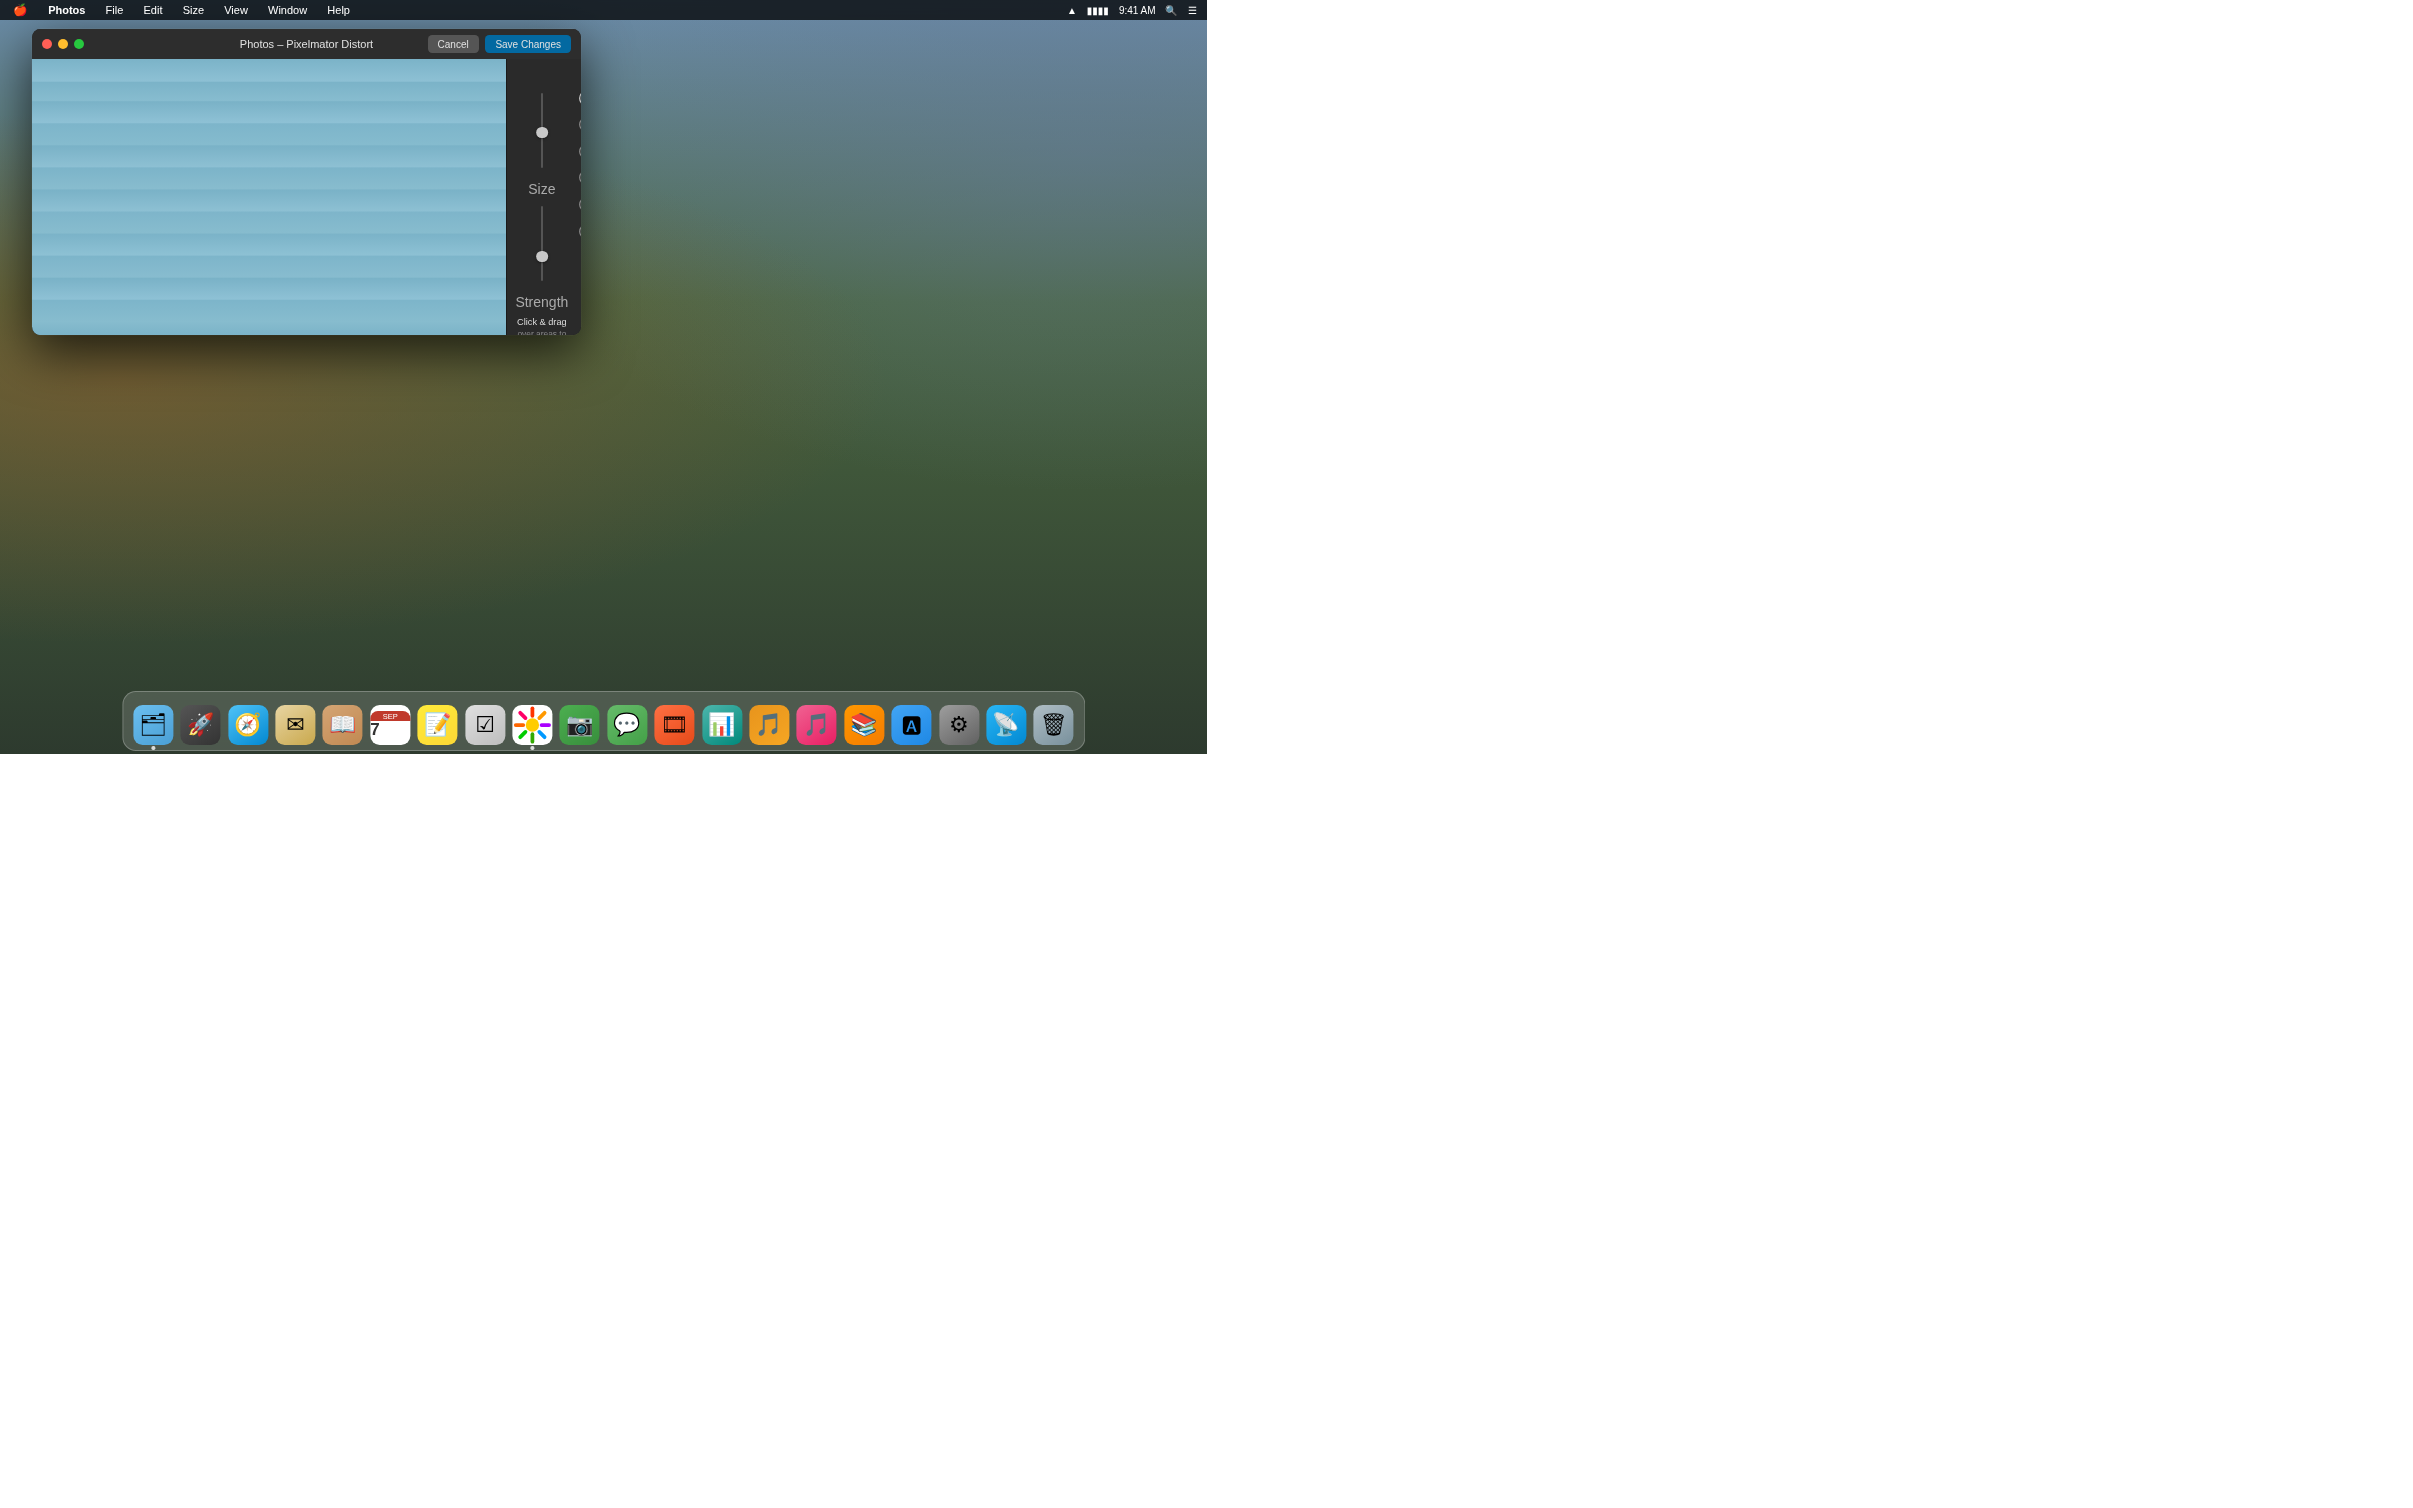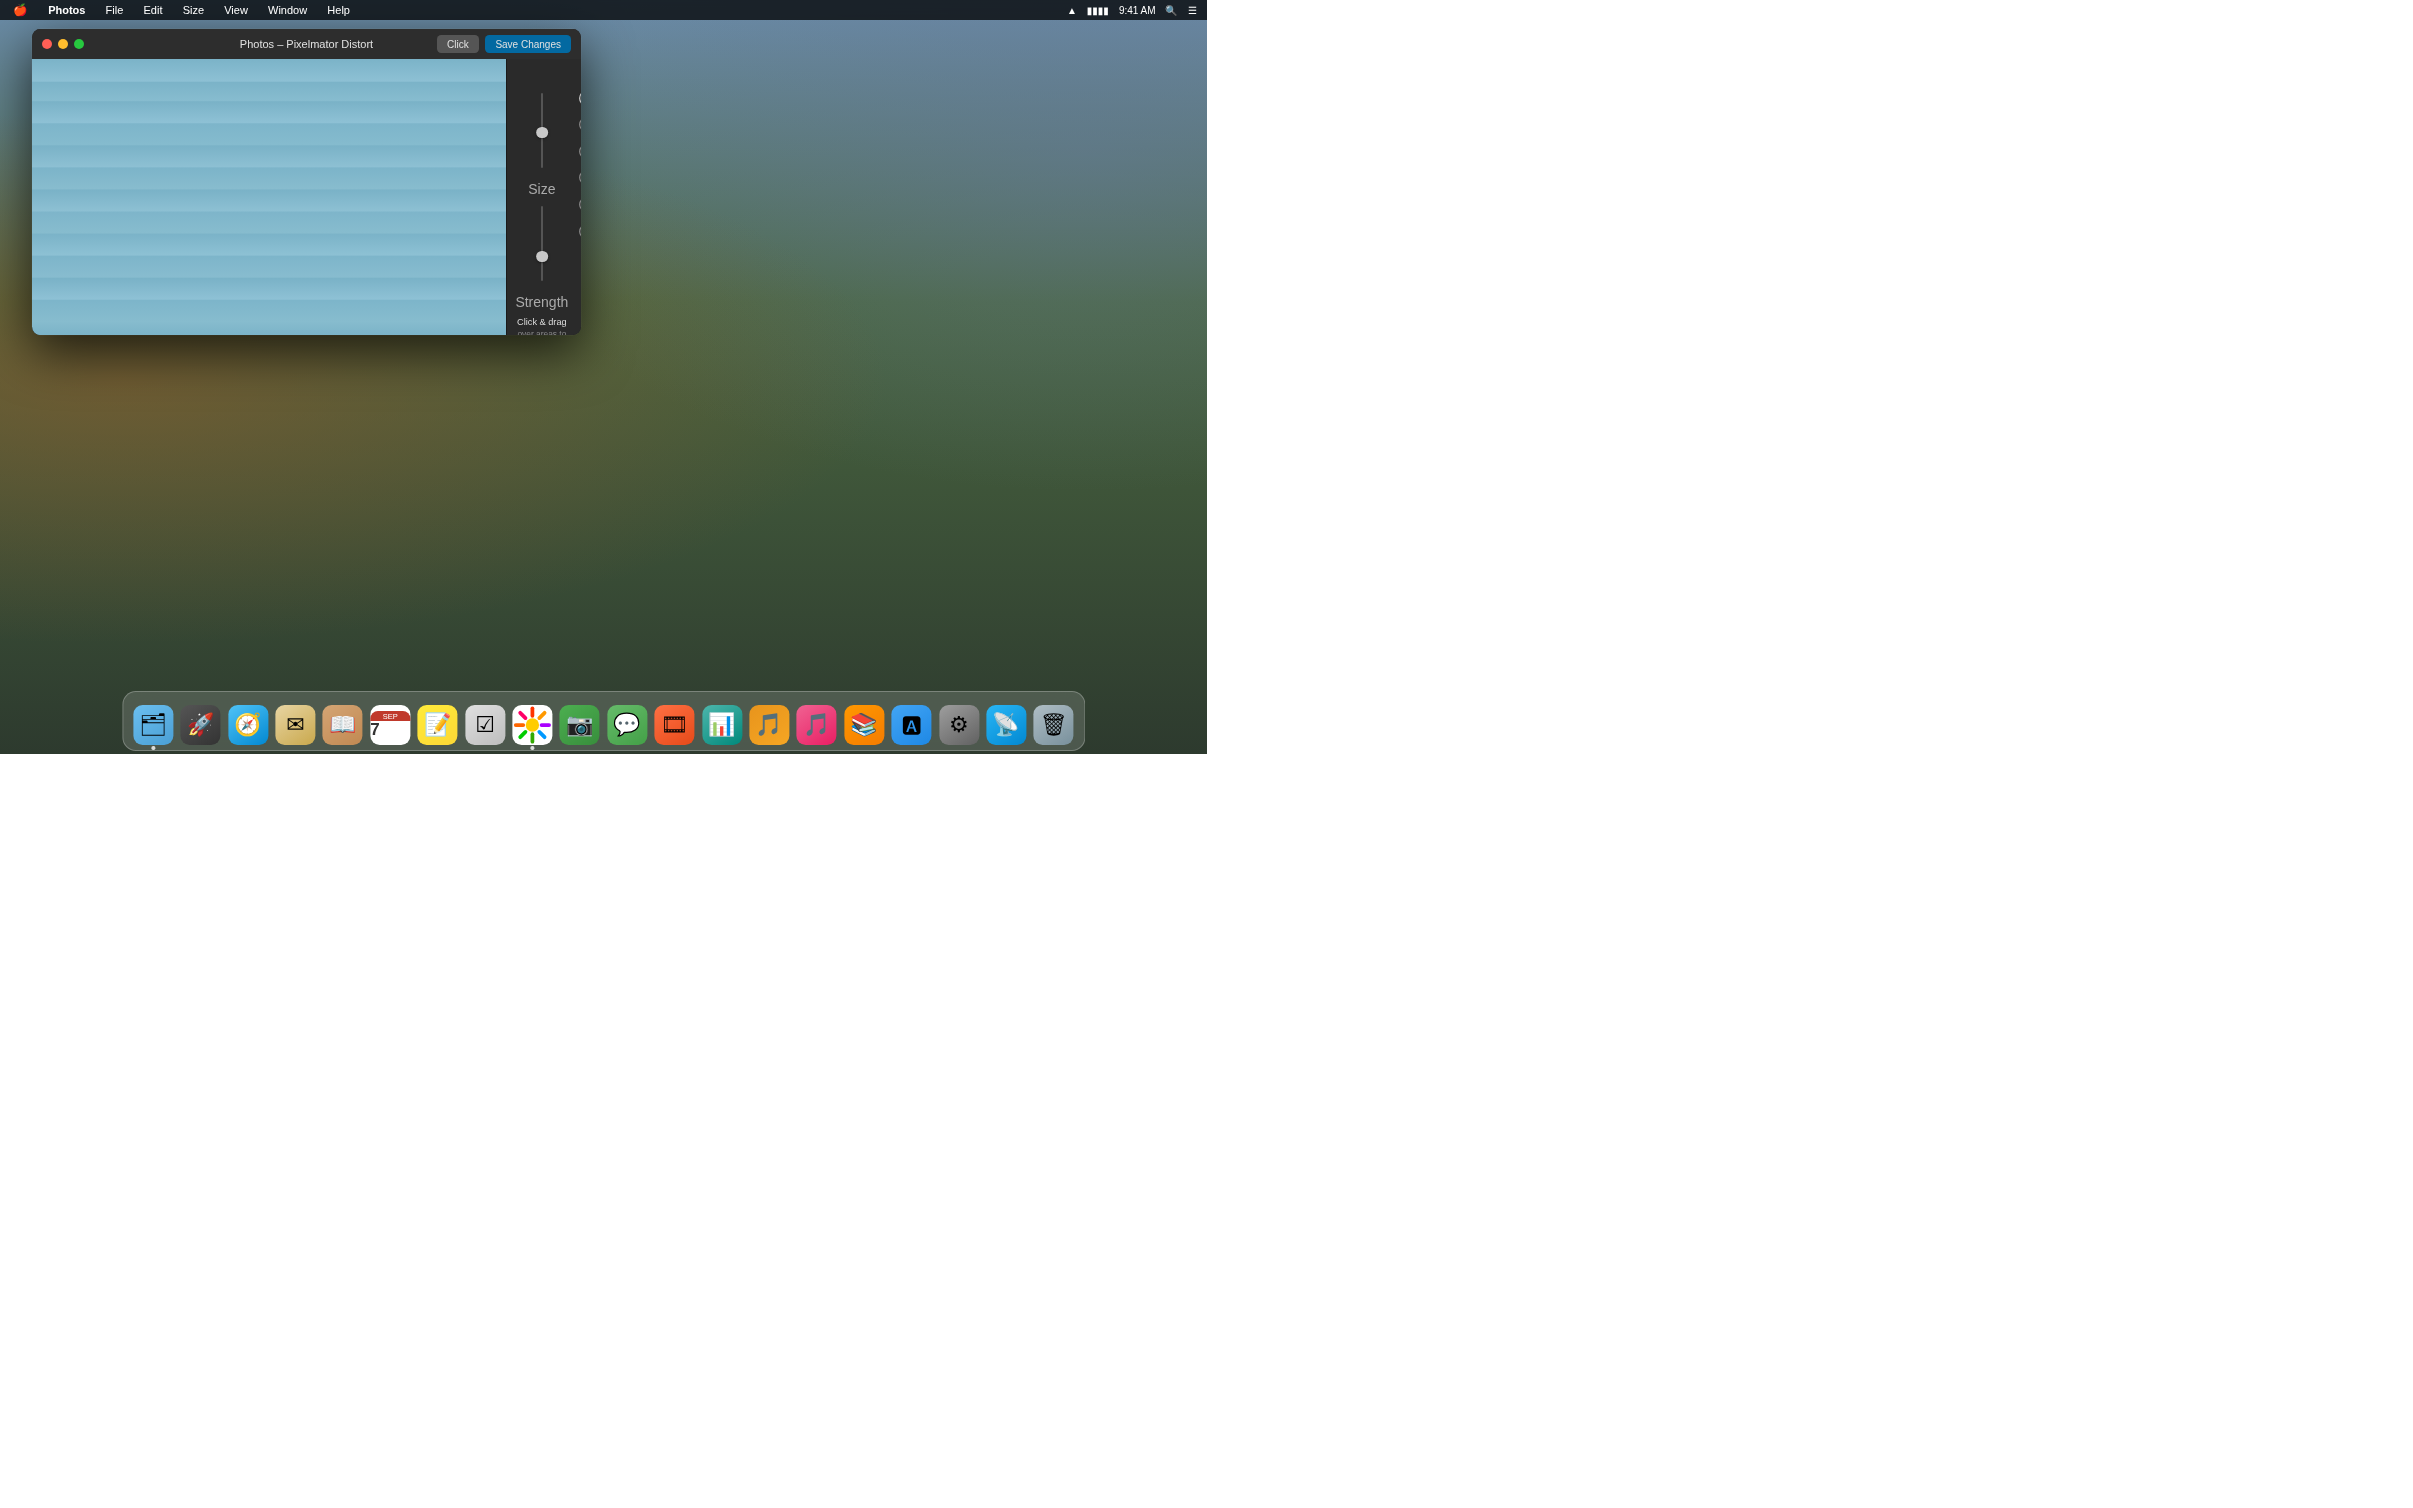--- a/index.html
+++ b/index.html
@@ -389,21 +389,21 @@
   <div class="app-window">
 
     <div class="titlebar">
       <div class="window-controls">
         <button class="window-btn close"></button>
         <button class="window-btn minimize"></button>
         <button class="window-btn maximize"></button>
       </div>
       <span class="window-title">Photos – Pixelmator Distort</span>
       <div class="titlebar-actions">
-        <button class="titlebar-btn">Click</button>
+        <button class="titlebar-btn">Cancel</button>
         <button class="titlebar-btn primary">Save Changes</button>
       </div>
     </div>
 
     <div class="window-content">
 
       <div class="photo-area">
         <div class="photo-canvas">
           
           <div class="photo-bg"></div>

